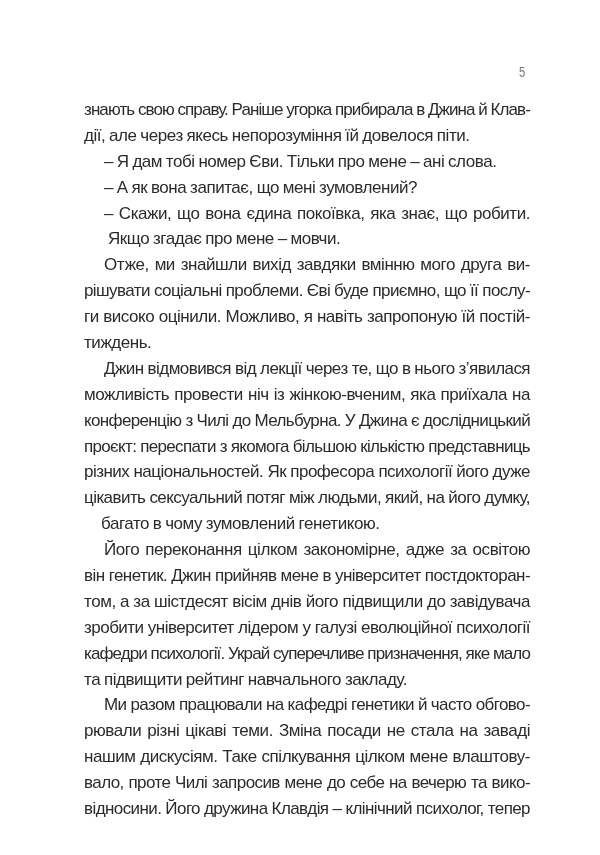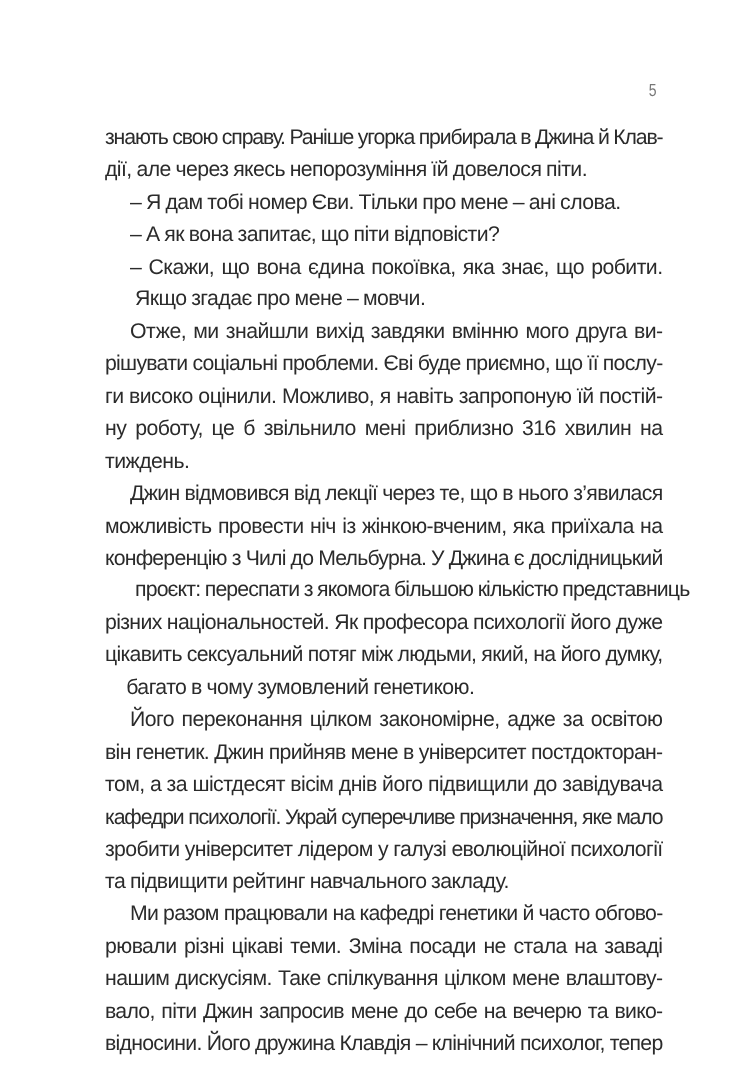--- a/index.html
+++ b/index.html
@@ -29,39 +29,38 @@
 </style>
 </head>
 <body>
 
 <div class="page-number">5</div>
 
 <div class="text-block" id="text-block">
     <span class="line" style="display: block; width: auto; letter-spacing: -0.90678px;">знають свою справу. Раніше угорка прибирала в Джина й Клав-</span>
     <span class="line last" style="display: block; width: auto;">дії, але через якесь непорозуміння їй довелося піти.</span>
     <span class="line indent last" style="display: block; width: auto;">– Я дам тобі номер Єви. Тільки про мене – ані слова.</span>
-    <span class="line indent last" style="display: block; width: auto;">– А як вона запитає, що піти відповісти?</span>
+    <span class="line indent last" style="display: block; width: auto;">– А як вона запитає, що мені зумовлений?</span>
     <span class="line indent" style="display: block; width: auto;">– Скажи, що вона єдина покоївка, яка знає, що робити.</span>
     <span class="line last" style="display: block; width: auto; margin-left: 24px;">Якщо згадає про мене – мовчи.</span>
     <span class="line indent" style="display: block; width: auto;">Отже, ми знайшли вихід завдяки вмінню мого друга ви-</span>
     <span class="line" style="display: block; width: auto; letter-spacing: -0.584746px;">рішувати соціальні проблеми. Єві буде приємно, що її послу-</span>
     <span class="line" style="display: block; width: auto;">ги високо оцінили. Можливо, я навіть запропоную їй постій-</span>
-    <span class="line" style="display: block; width: auto;">ну роботу, це б звільнило мені приблизно 316 хвилин на</span>
     <span class="line last" style="display: block; width: auto;">тиждень.</span>
     <span class="line indent" style="display: block; width: auto; letter-spacing: -0.552632px;">Джин відмовився від лекції через те, що в нього з’явилася</span>
     <span class="line" style="display: block; width: auto;">можливість провести ніч із жінкою-вченим, яка приїхала на</span>
     <span class="line" style="display: block; width: auto; letter-spacing: -0.642857px;">конференцію з Чилі до Мельбурна. У Джина є дослідницький</span>
-    <span class="line" style="display: block; width: auto; letter-spacing: -0.672414px; margin-left: 24px;">проєкт: переспати з якомога більшою кількістю представниць</span>
+    <span class="line" style="display: block; width: auto; letter-spacing: -0.672414px;">проєкт: переспати з якомога більшою кількістю представниць</span>
     <span class="line" style="display: block; width: auto; letter-spacing: -0.517544px;">різних національностей. Як професора психології його дуже</span>
     <span class="line" style="display: block; width: auto; letter-spacing: -0.567797px;">цікавить сексуальний потяг між людьми, який, на його думку,</span>
     <span class="line last" style="display: block; width: auto; margin-left: 17px;">багато в чому зумовлений генетикою.</span>
     <span class="line indent" style="display: block; width: auto;">Його переконання цілком закономірне, адже за освітою</span>
     <span class="line" style="display: block; width: auto; letter-spacing: -0.551724px;">він генетик. Джин прийняв мене в університет постдокторан-</span>
     <span class="line" style="display: block; width: auto;">том, а за шістдесят вісім днів його підвищили до завідувача</span>
+    <span class="line" style="display: block; width: auto; letter-spacing: -0.516949px;">зробити університет лідером у галузі еволюційної психології</span>
     <span class="line" style="display: block; width: auto; letter-spacing: -0.90678px;">кафедри психології. Украй суперечливе призначення, яке мало</span>
-    <span class="line" style="display: block; width: auto; letter-spacing: -0.516949px;">зробити університет лідером у галузі еволюційної психології</span>
     <span class="line last" style="display: block; width: auto;">та підвищити рейтинг навчального закладу.</span>
     <span class="line indent" style="display: block; width: auto; letter-spacing: -0.592593px;">Ми разом працювали на кафедрі генетики й часто обгово-</span>
     <span class="line" style="display: block; width: auto;">рювали різні цікаві теми. Зміна посади не стала на заваді</span>
     <span class="line" style="display: block; width: auto;">нашим дискусіям. Таке спілкування цілком мене влаштову-</span>
-    <span class="line" style="display: block; width: auto; letter-spacing: -0.570175px;">вало, піти Джин запросив мене до себе на вечерю та вико-</span>
+    <span class="line" style="display: block; width: auto; letter-spacing: -0.570175px;">вало, проте Чилі запросив мене до себе на вечерю та вико-</span>
     <span class="line" style="display: block; width: auto; letter-spacing: -0.584746px;">відносини. Його дружина Клавдія – клінічний психолог, тепер</span>
   </div>
 
 </body></html>

